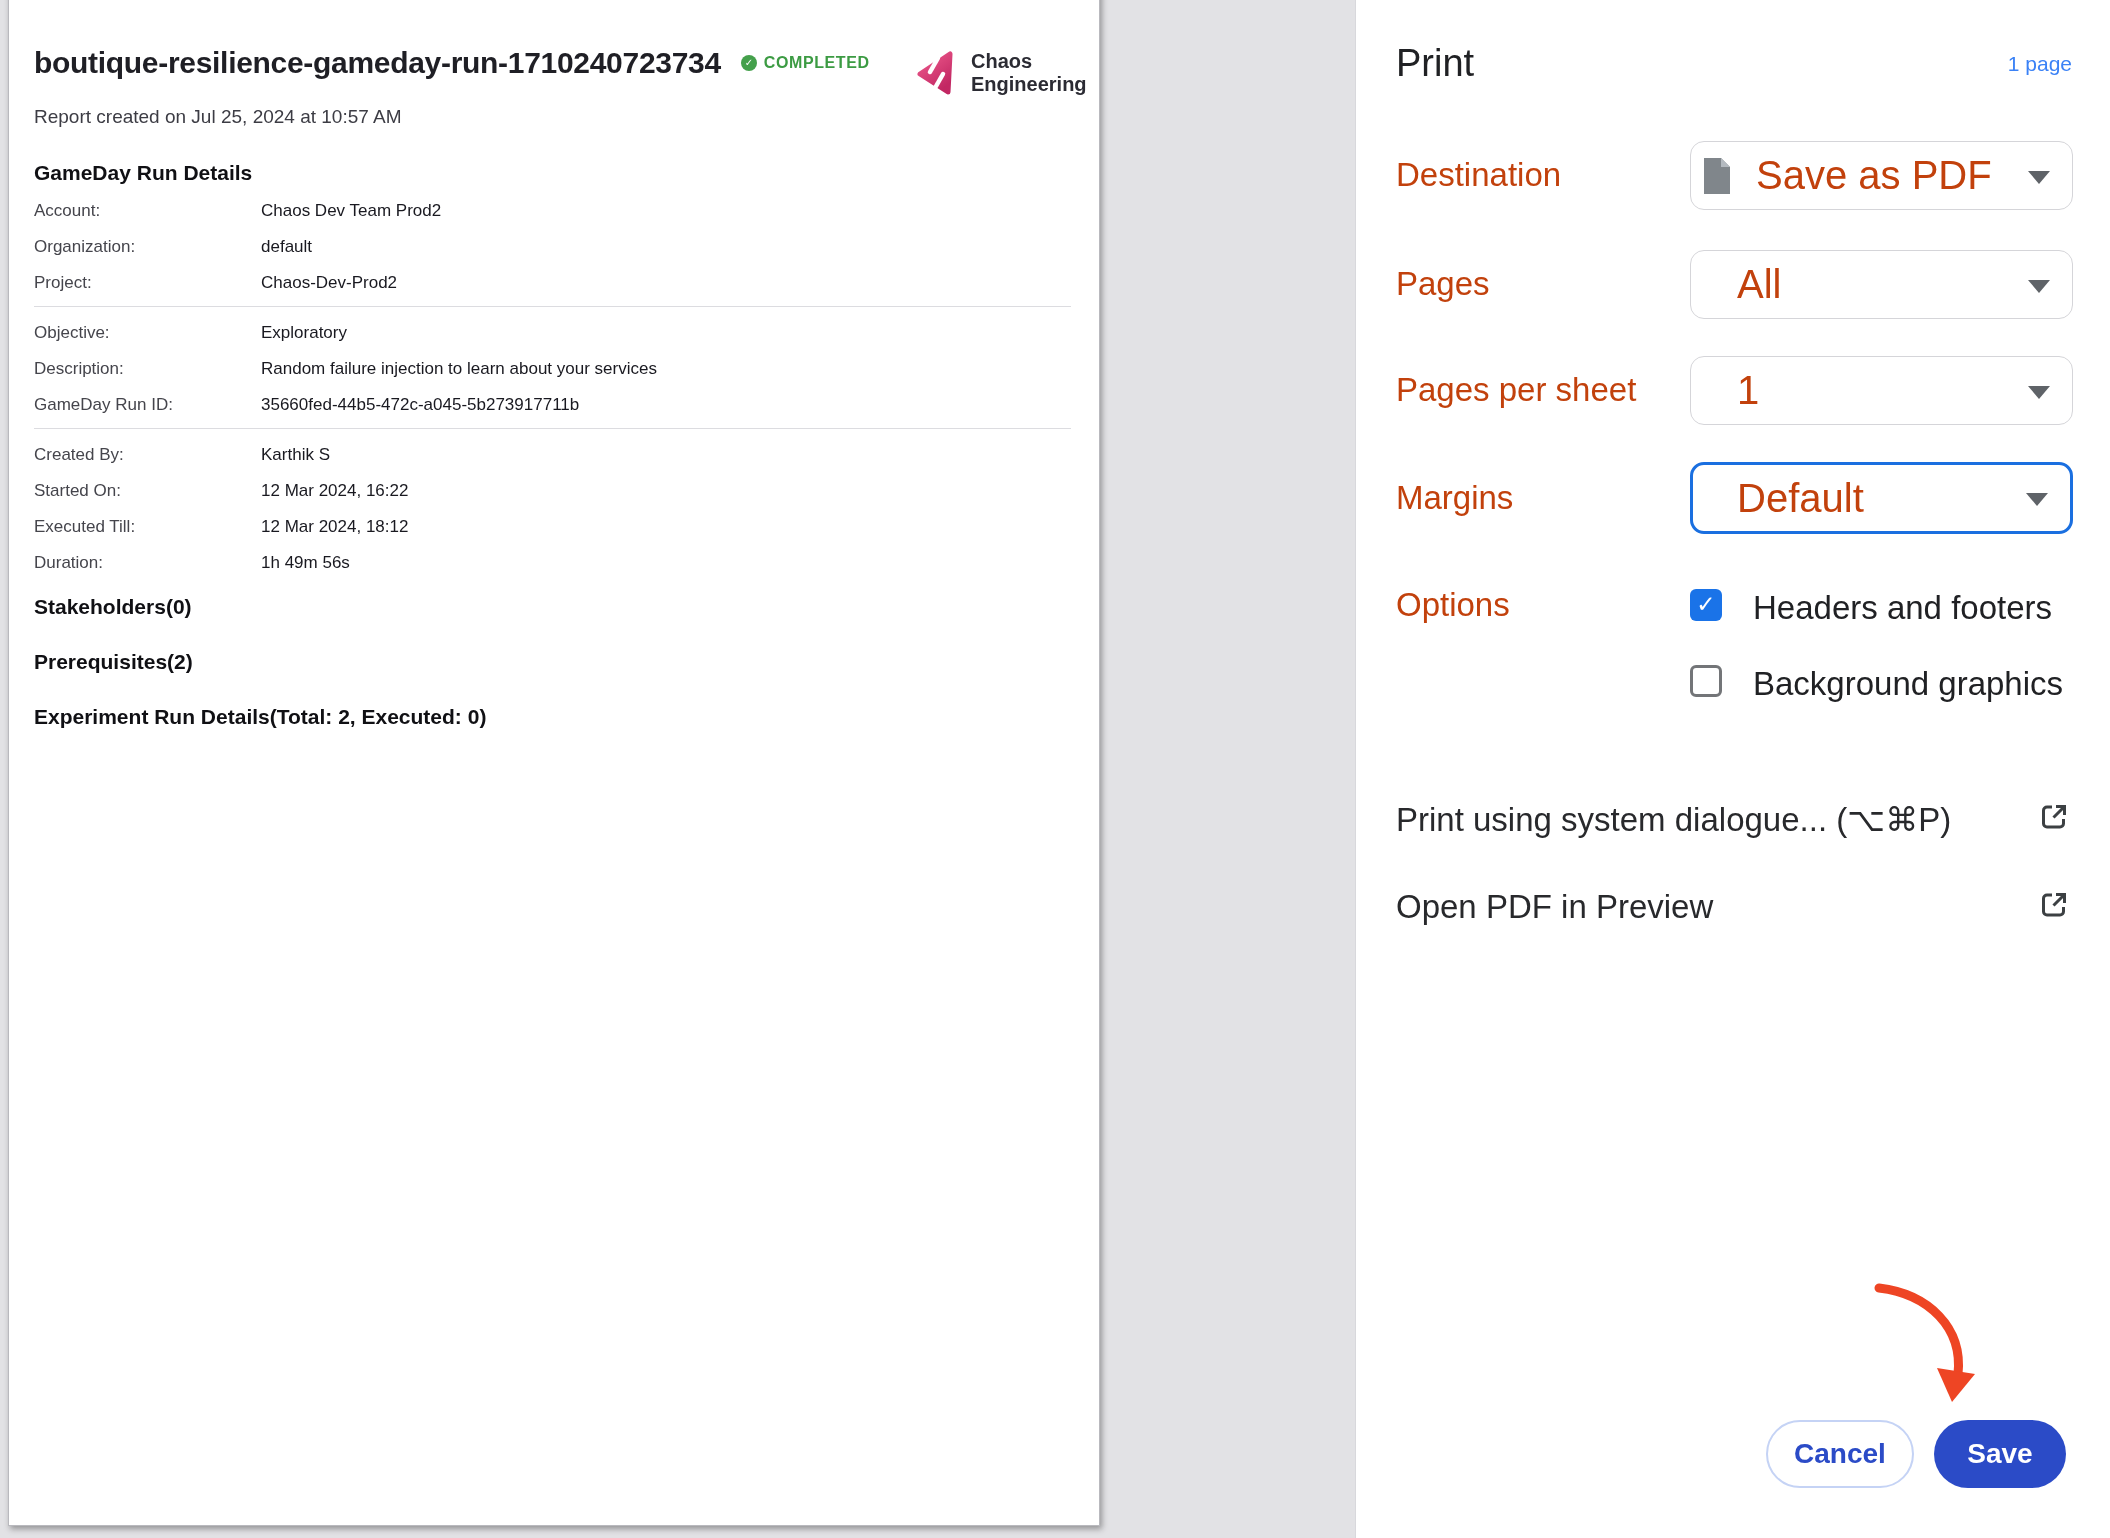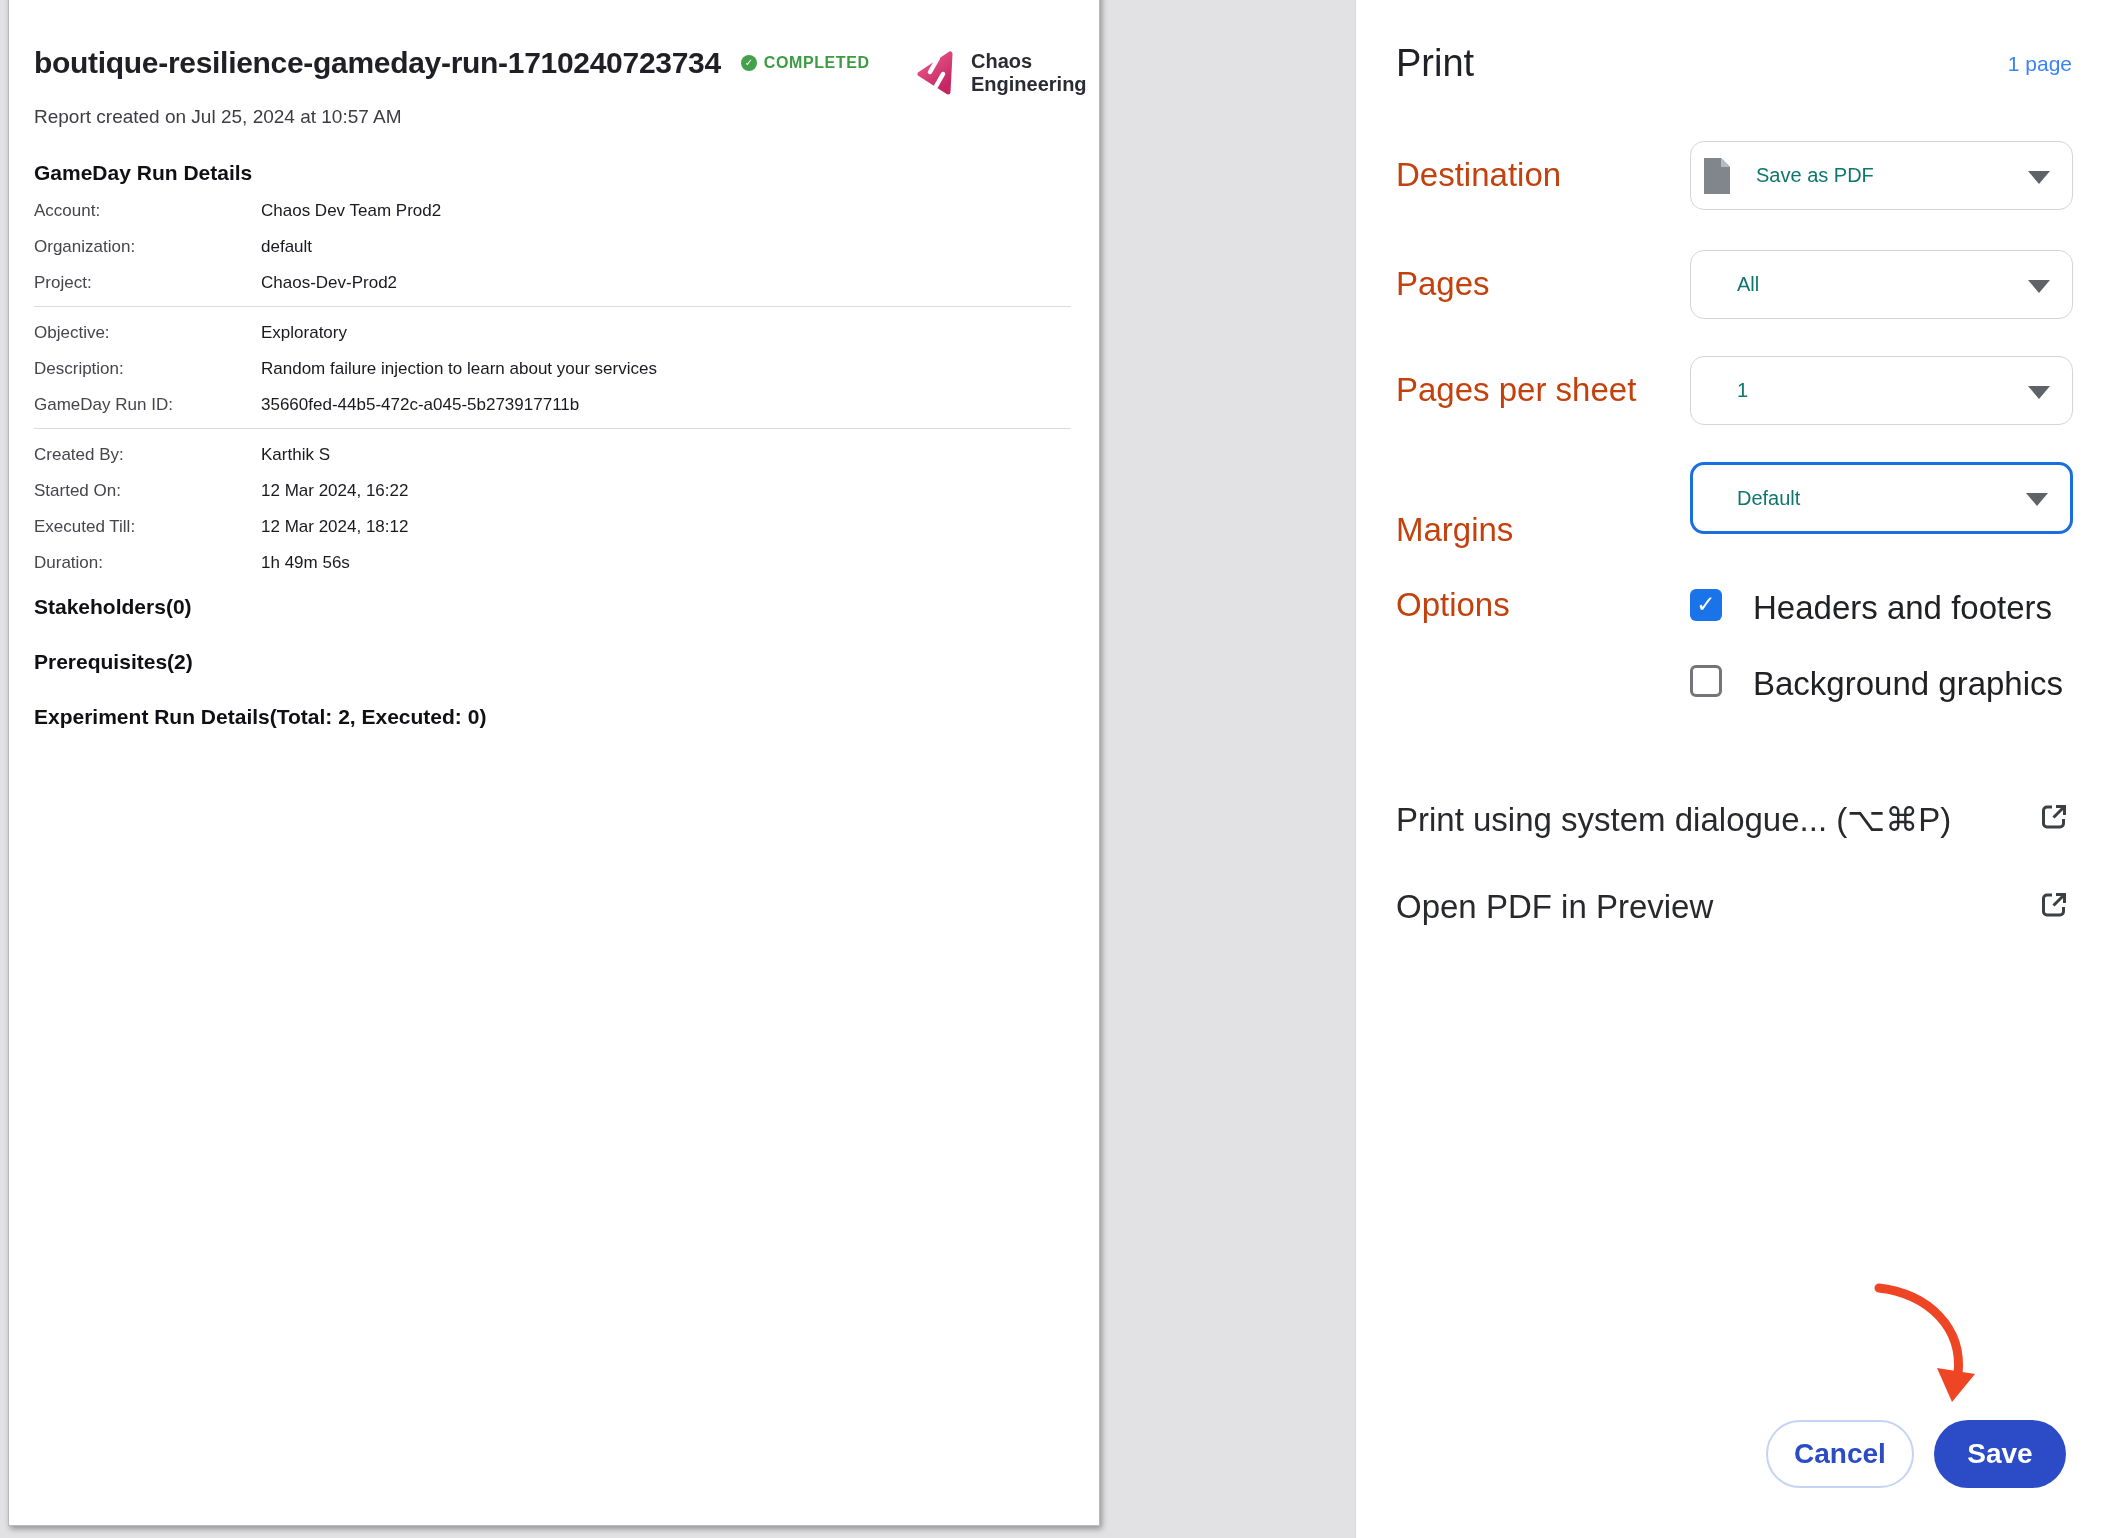--- a/index.html
+++ b/index.html
@@ -42,21 +42,21 @@
   }
   .panel *{box-sizing:border-box;}
   .p-abs{position:absolute;}
   .print-title{left:40px;top:42px;font-size:38px;color:#202124;}
   .page-count{right:38px;top:52px;font-size:21px;color:#3b82f6;}
   .row-label{left:40px;font-size:33px;color:#c2410c;line-height:40px;}
   .dd{
     left:334px;width:383px;height:69px;border:1px solid #d5d5d9;border-radius:14px;
     display:flex;align-items:center;background:#fff;cursor:pointer;
   }
-  .dd-text{font-size:20px;color:#0f766e;}
+  .dd-text{font-size:40px;color:#c2410c;}
   .dd .plain-pad{padding-left:46px;}
   .caret{position:absolute;right:22px;top:50%;margin-top:-5px;width:0;height:0;
     border-left:11px solid transparent;border-right:11px solid transparent;border-top:13px solid #5f6368;}
   .dd-focus{border:3px solid #1a6fe0;}
   .pdf-ic{margin:0 24px 0 11px;}
   .checkbox{left:334px;width:32px;height:32px;border-radius:6px;}
   .cb-on{background:#1a73e8;color:#fff;font-size:23px;font-weight:700;text-align:center;line-height:31px;}
   .cb-off{background:#fff;border:3px solid #737578;}
   .cb-label{left:397px;font-size:33px;color:#202124;}
   .link-label{left:40px;font-size:33px;color:#28292c;}
@@ -175,21 +175,21 @@
     <span class="dd-text plain-pad">All</span>
     <span class="caret"></span>
   </div>
 
   <div class="p-abs row-label" style="top:370px;text-align:center;">Pages per sheet</div>
   <div class="p-abs dd" style="top:356px;">
     <span class="dd-text plain-pad">1</span>
     <span class="caret"></span>
   </div>
 
-  <div class="p-abs row-label" style="top:478px;margin-top:32px;">Margins</div>
+  <div class="p-abs row-label" style="top:478px;">Margins</div>
   <div class="p-abs dd dd-focus" style="top:462px;height:72px;">
     <span class="dd-text" style="padding-left:44px;">Default</span>
     <span class="caret"></span>
   </div>
 
   <div class="p-abs row-label" style="top:585px;">Options</div>
   <div class="p-abs checkbox cb-on" style="top:589px;">✓</div>
   <div class="p-abs cb-label" style="top:589px;">Headers and footers</div>
   <div class="p-abs checkbox cb-off" style="top:665px;"></div>
   <div class="p-abs cb-label" style="top:665px;">Background graphics</div>

